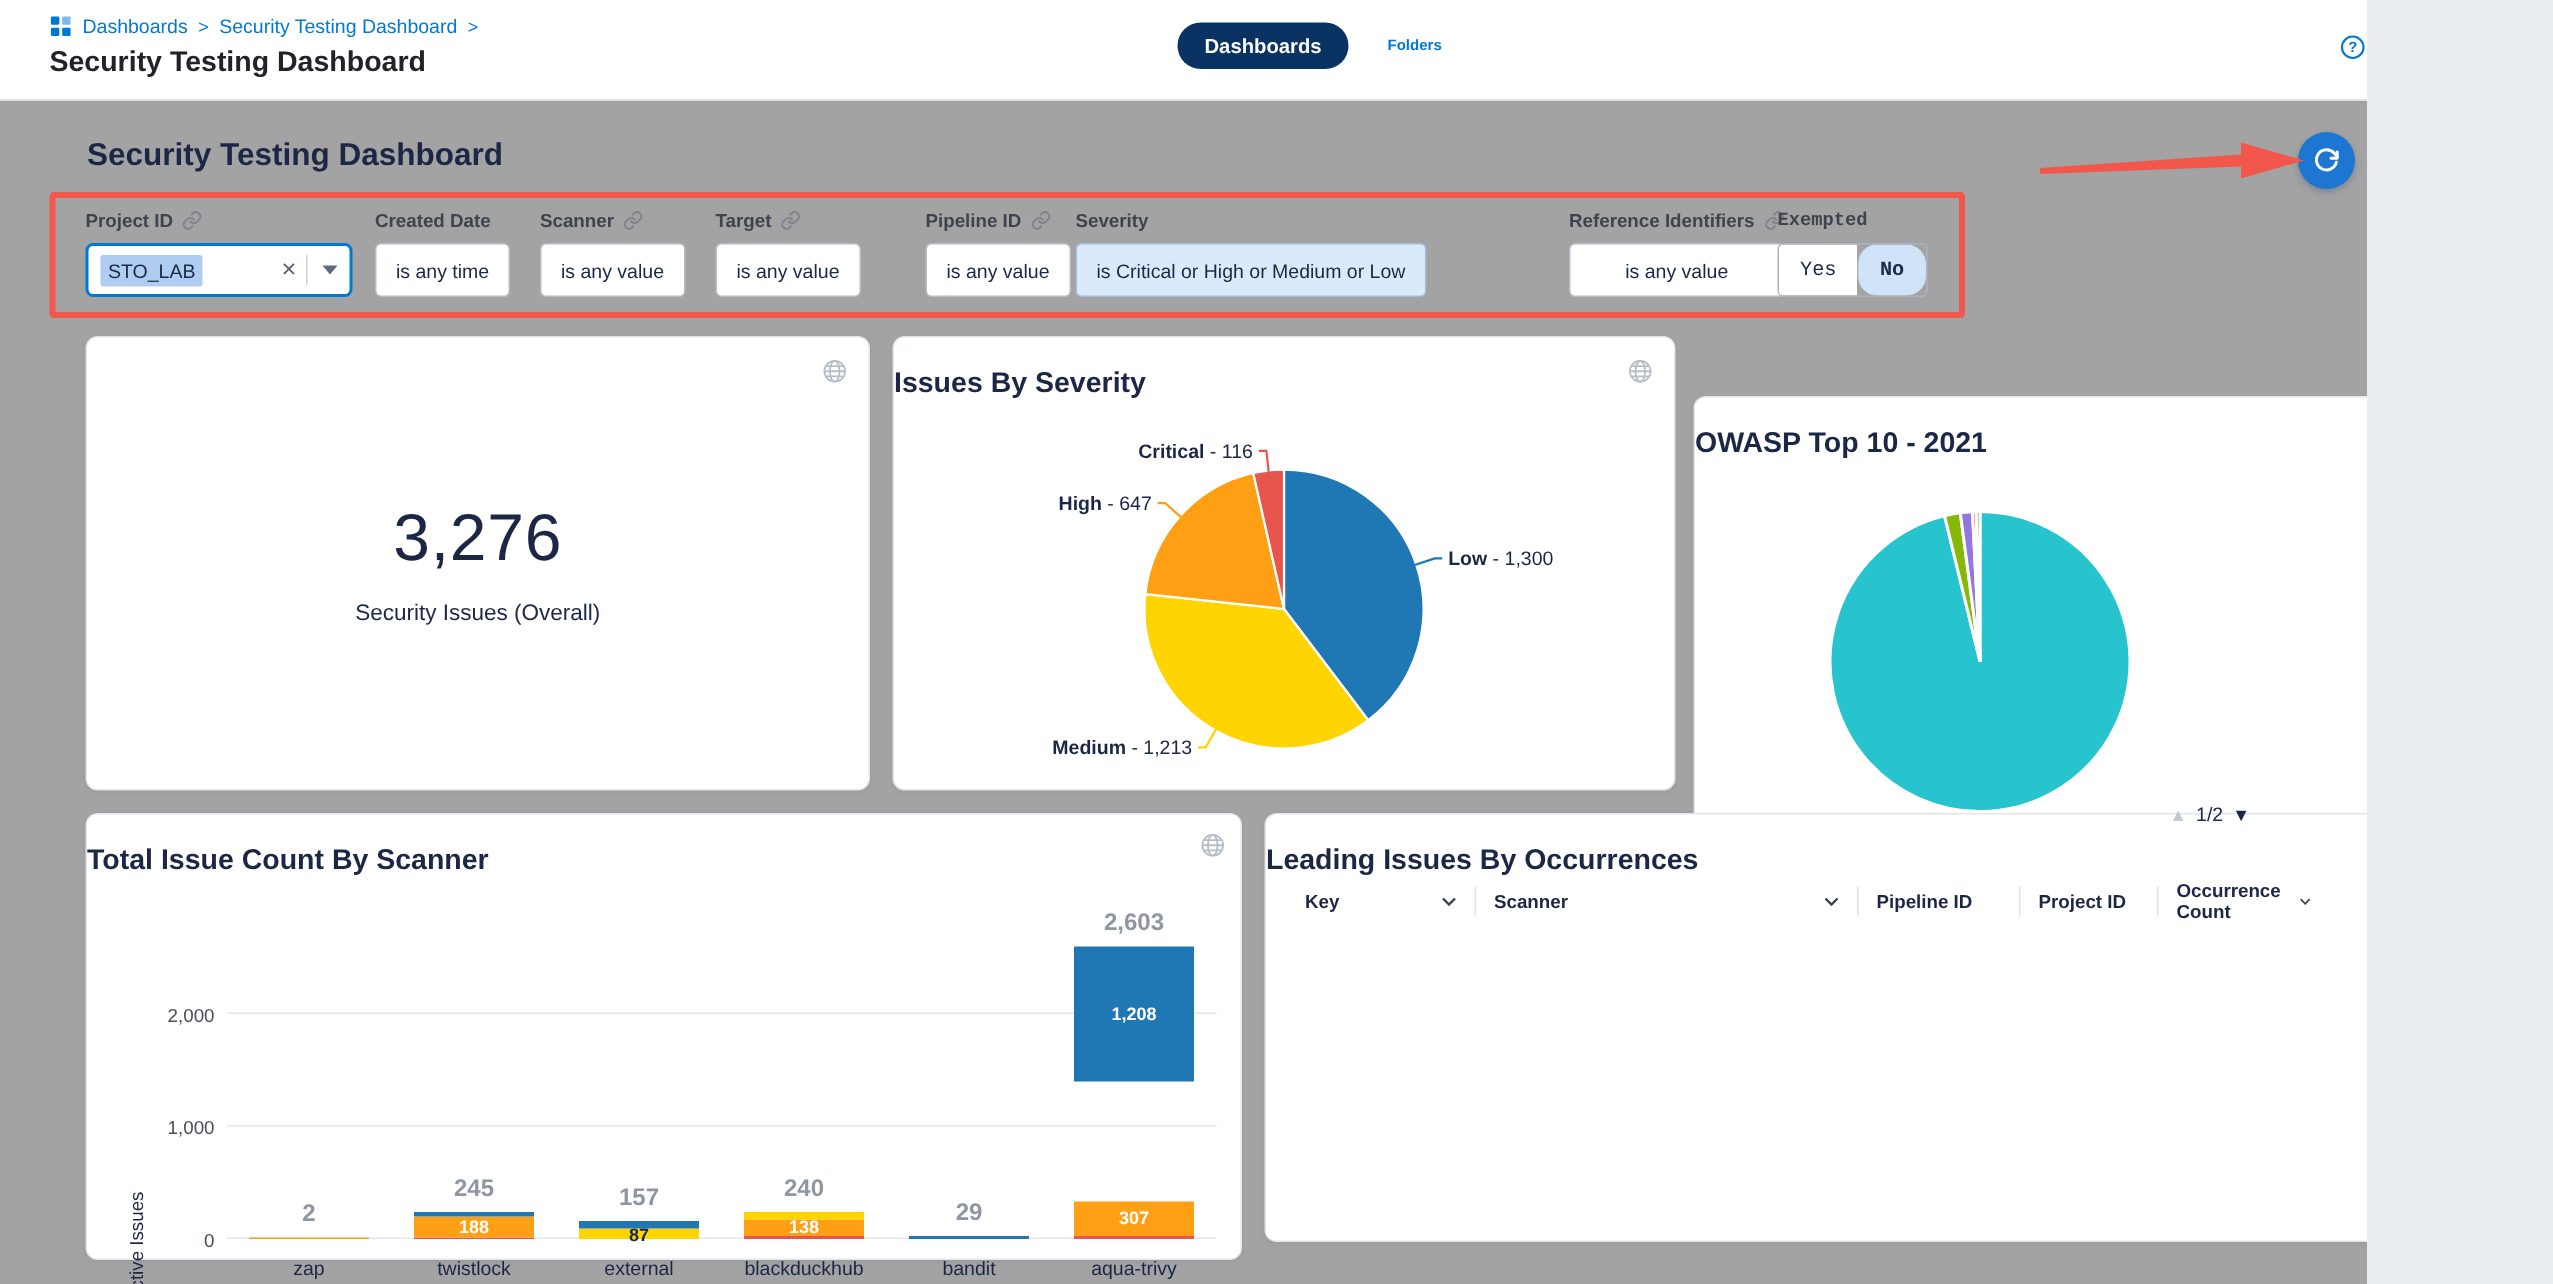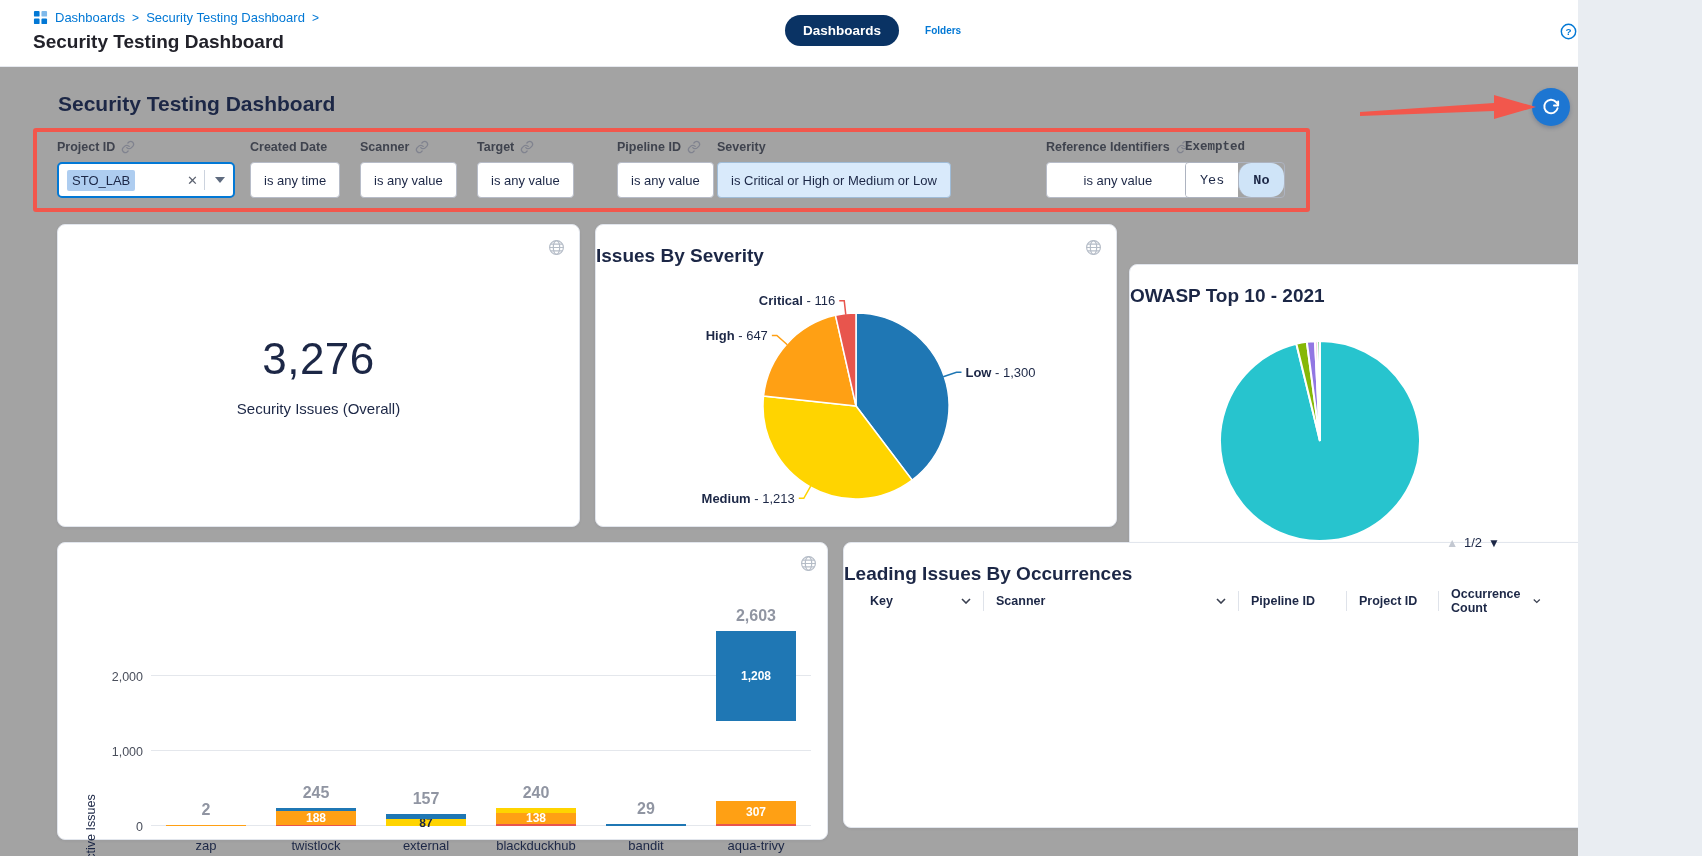--- a/index.html
+++ b/index.html
@@ -270,20 +270,21 @@
           <path d="M190,176 L187.48699045566613,76.03158107167 A100,100 0 0 1 189.9999999999999,76 Z" fill="#3bb54a" stroke="#fff" stroke-width="2"></path>
         </svg></div>
     <div class="pager" style="right:150px; bottom:16px;">
       <span class="up">▲</span>
       <span class="cur">1/2</span>
       <span class="down">▼</span>
     </div>
   </div>
 
   <div class="card" style="left:57px; top:542px; width:771px; height:298px;">
+    <div class="card-title">Total Issue Count By Scanner</div>
     <svg class="globe" style="right:10px; top:12px;" viewBox="0 0 16 16" fill="none" stroke="#aeb6c2" stroke-width="1.1">
       <circle cx="8" cy="8" r="6.5"></circle>
         <ellipse cx="8" cy="8" rx="3" ry="6.5"></ellipse>
         <path d="M1.5 8h13M2.3 4.8h11.4M2.3 11.2h11.4"></path>
     </svg>
     <div class="ylab">Active Issues</div>
     <div class="plot">
         <div class="gridline" style="bottom: 0px;"></div>
         <div class="ytick" style="bottom: -8px;">0</div>
         <div class="gridline" style="bottom: 75px;"></div>

